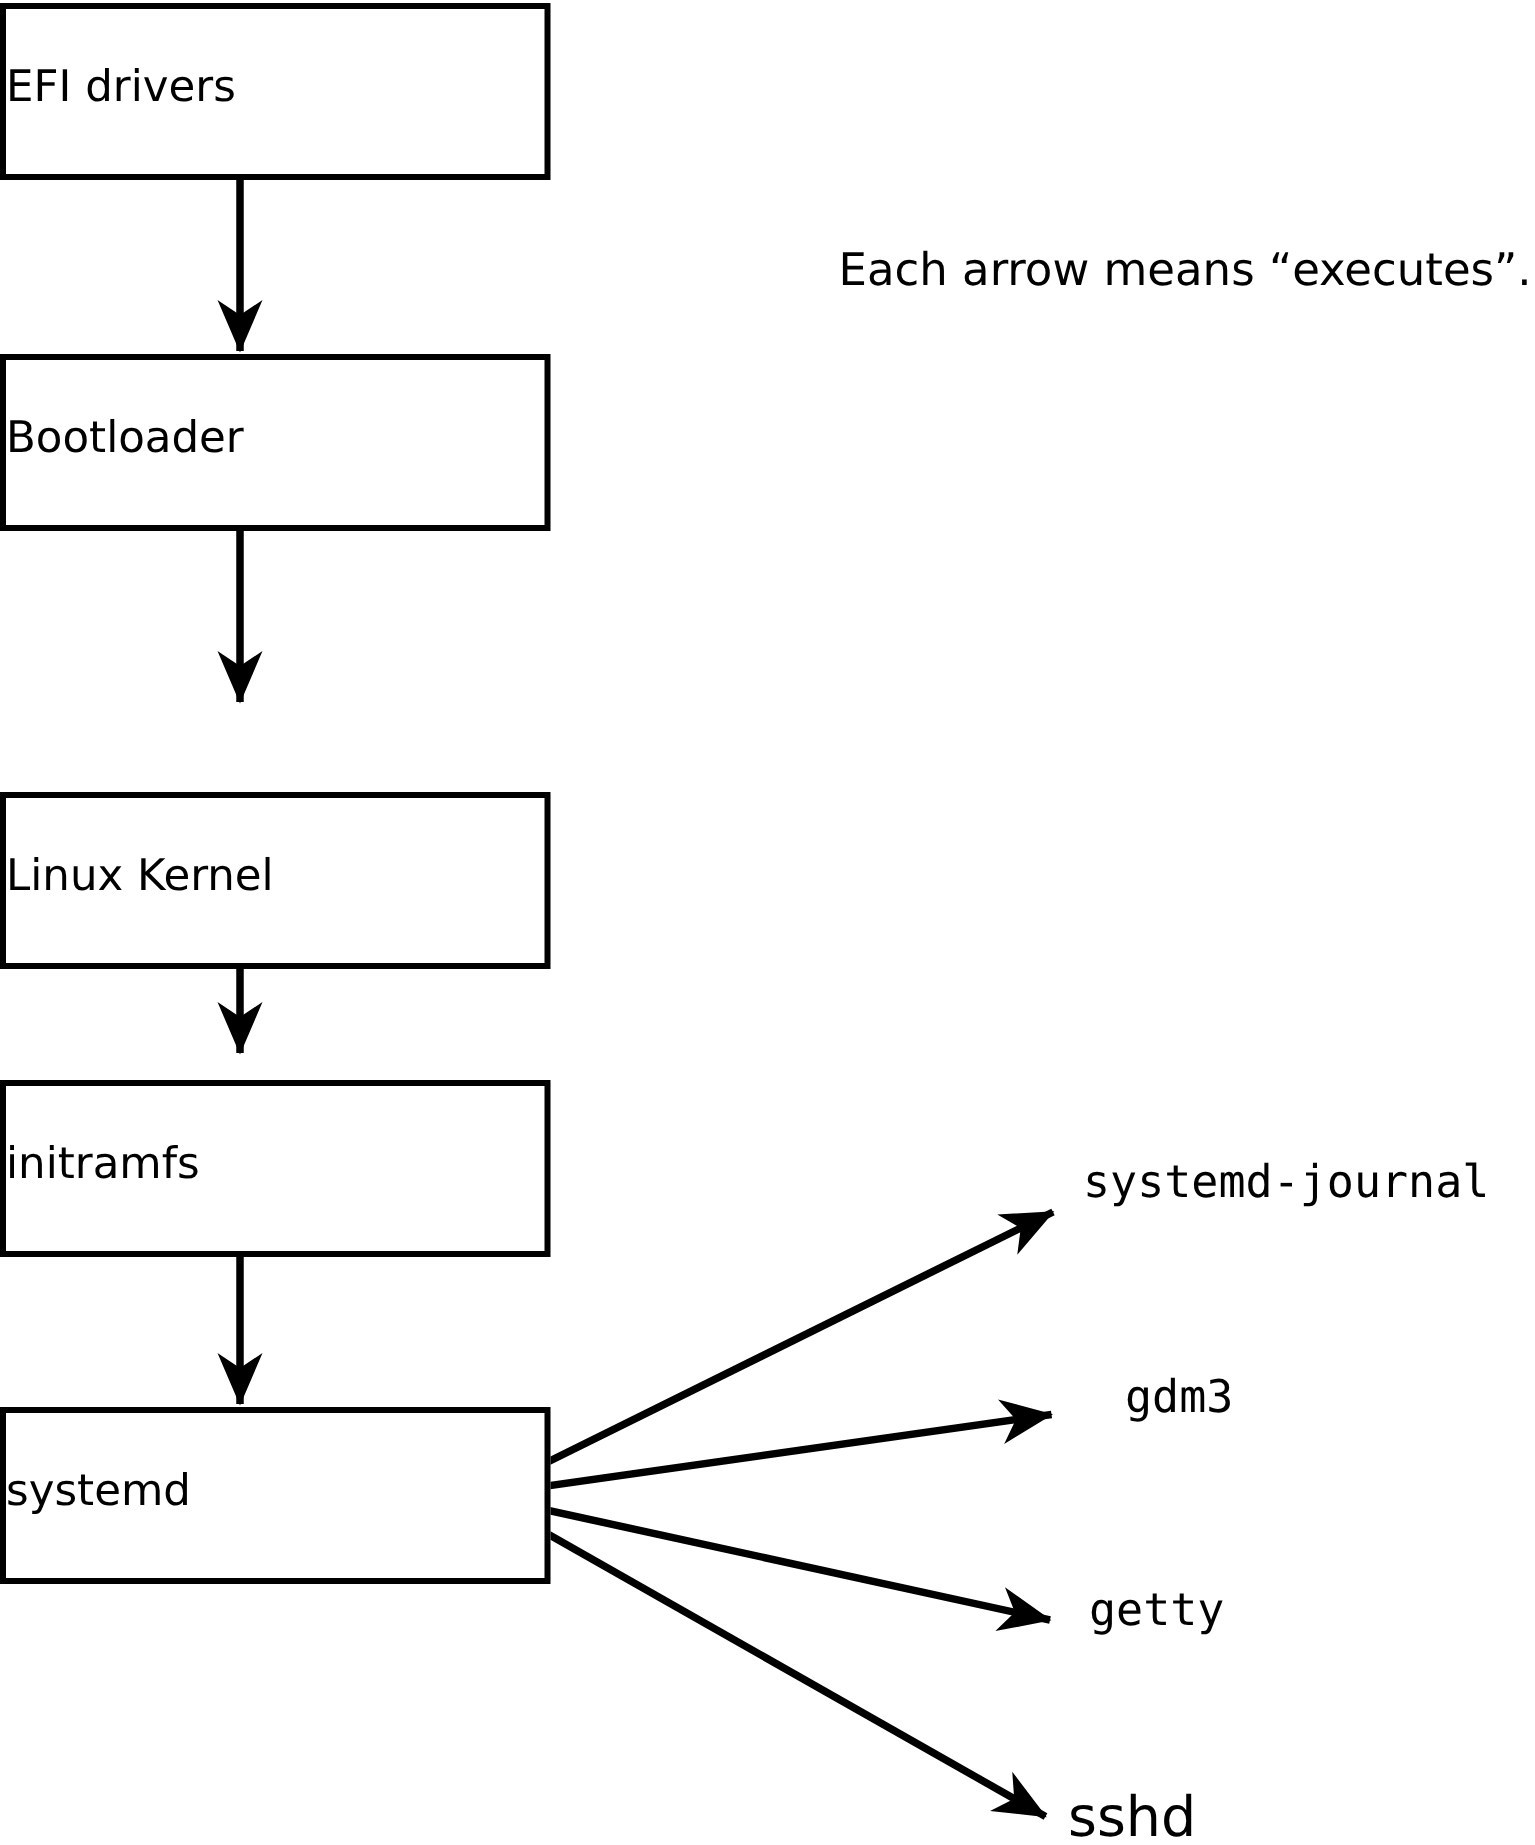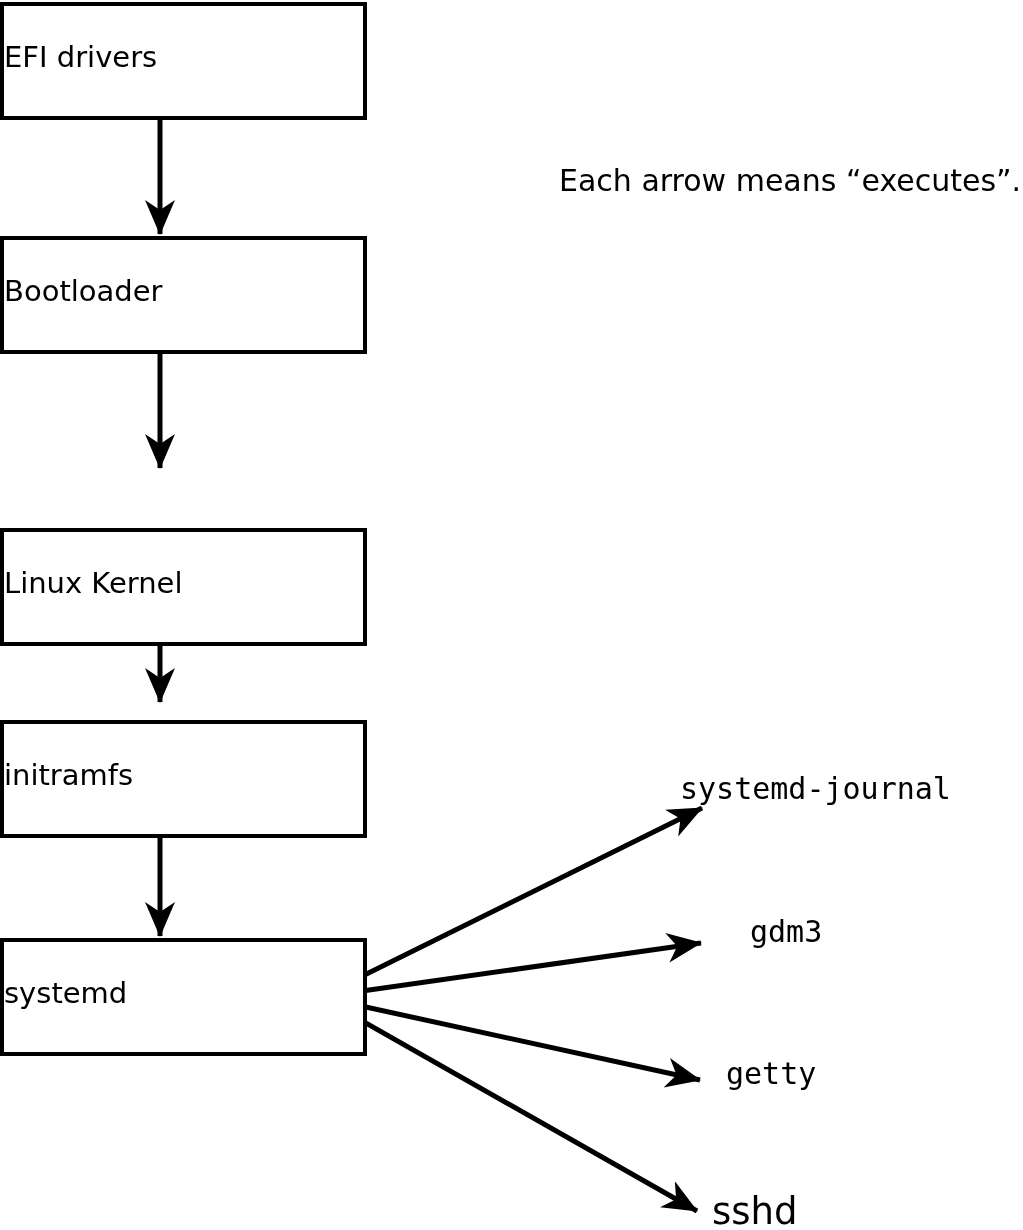--- a/index.html
+++ b/index.html
@@ -39,21 +39,21 @@
     width: 1023px; height: 1230px;
   }
   .arrows-layer line { stroke: var(--ink); stroke-width: 5; }
   .proc-label {
     position: absolute;
     font-family: "DejaVu Sans Mono", monospace;
     font-size: 30px;
     line-height: 1;
     white-space: nowrap;
   }
-  .proc-systemd-journal { left: 680px; top: 774px; }
+  .proc-systemd-journal { left: 722px; top: 774px; }
   .proc-gdm3            { left: 722px; top: 917px; margin-left: 28px; }
   .proc-getty           { left: 726px; top: 1059px; text-align: center; }
   .proc-sshd            { left: 712px; top: 1193px;
                           font-family: "DejaVu Sans", sans-serif;
                           font-size: 37px; }
   .note {
     position: absolute;
     left: 559px;
     top: 166px;
     font-size: 30px;

